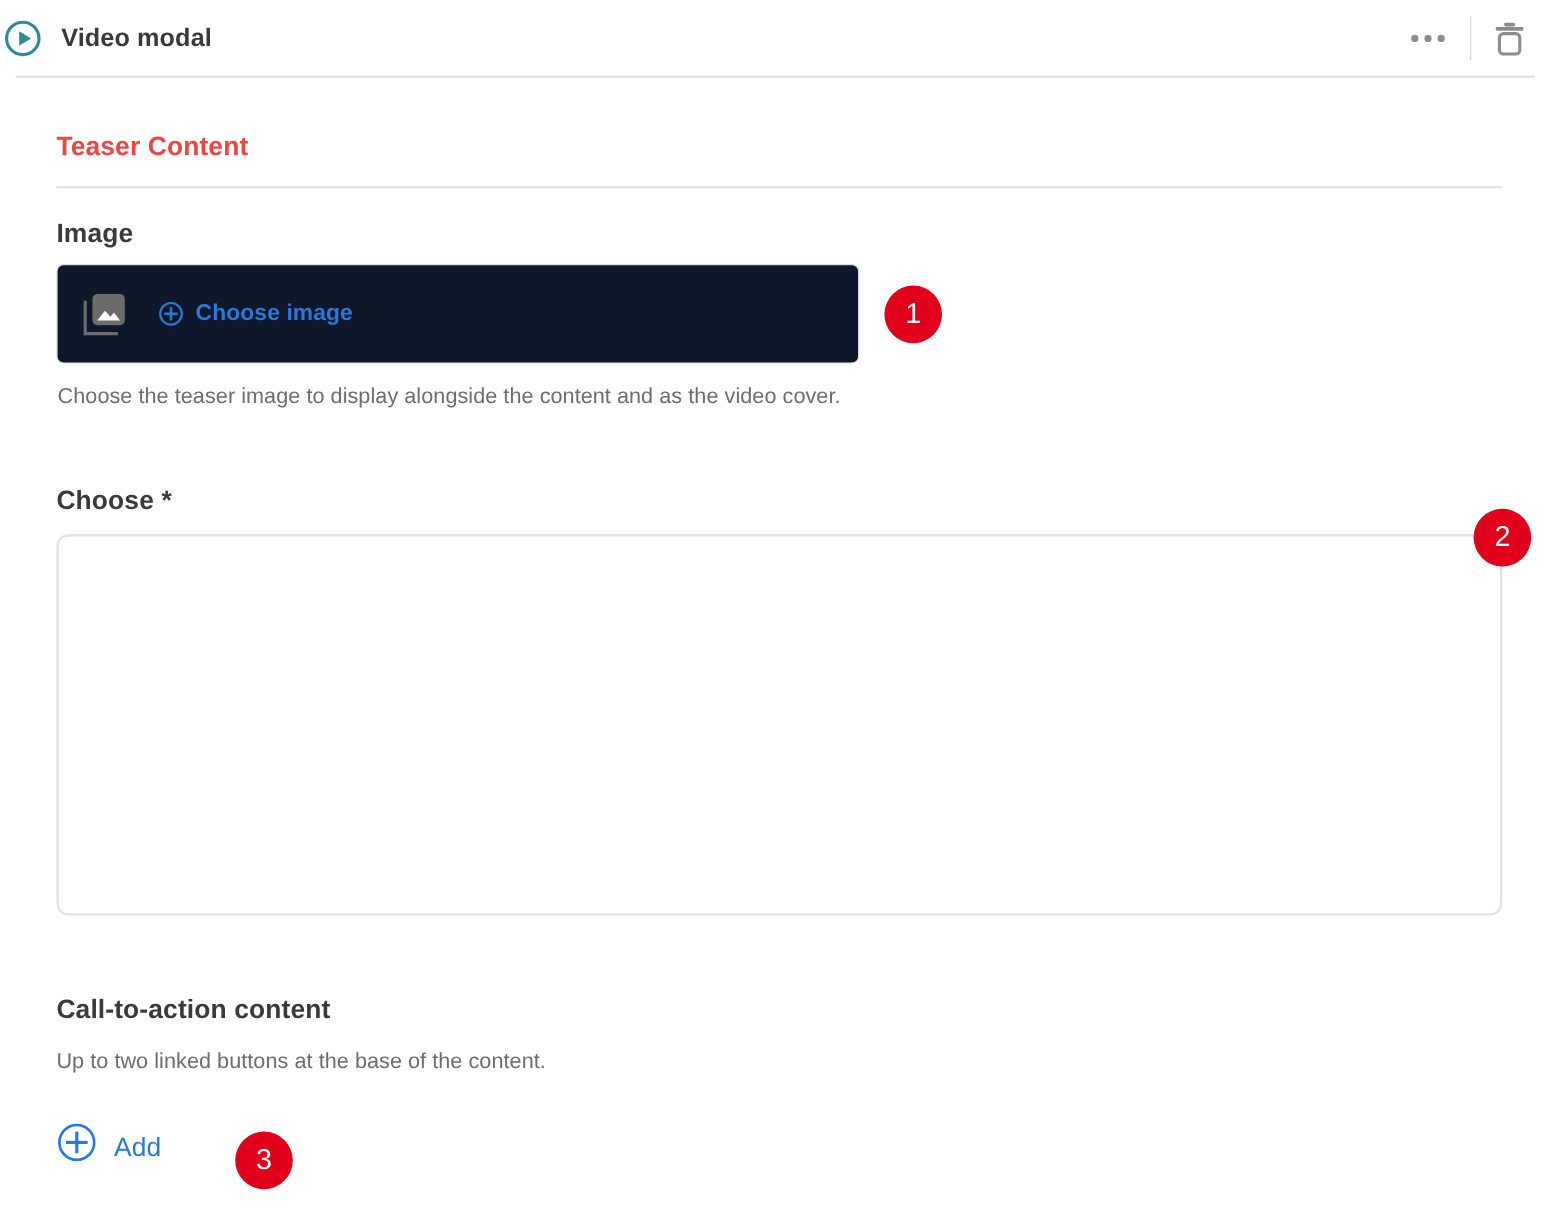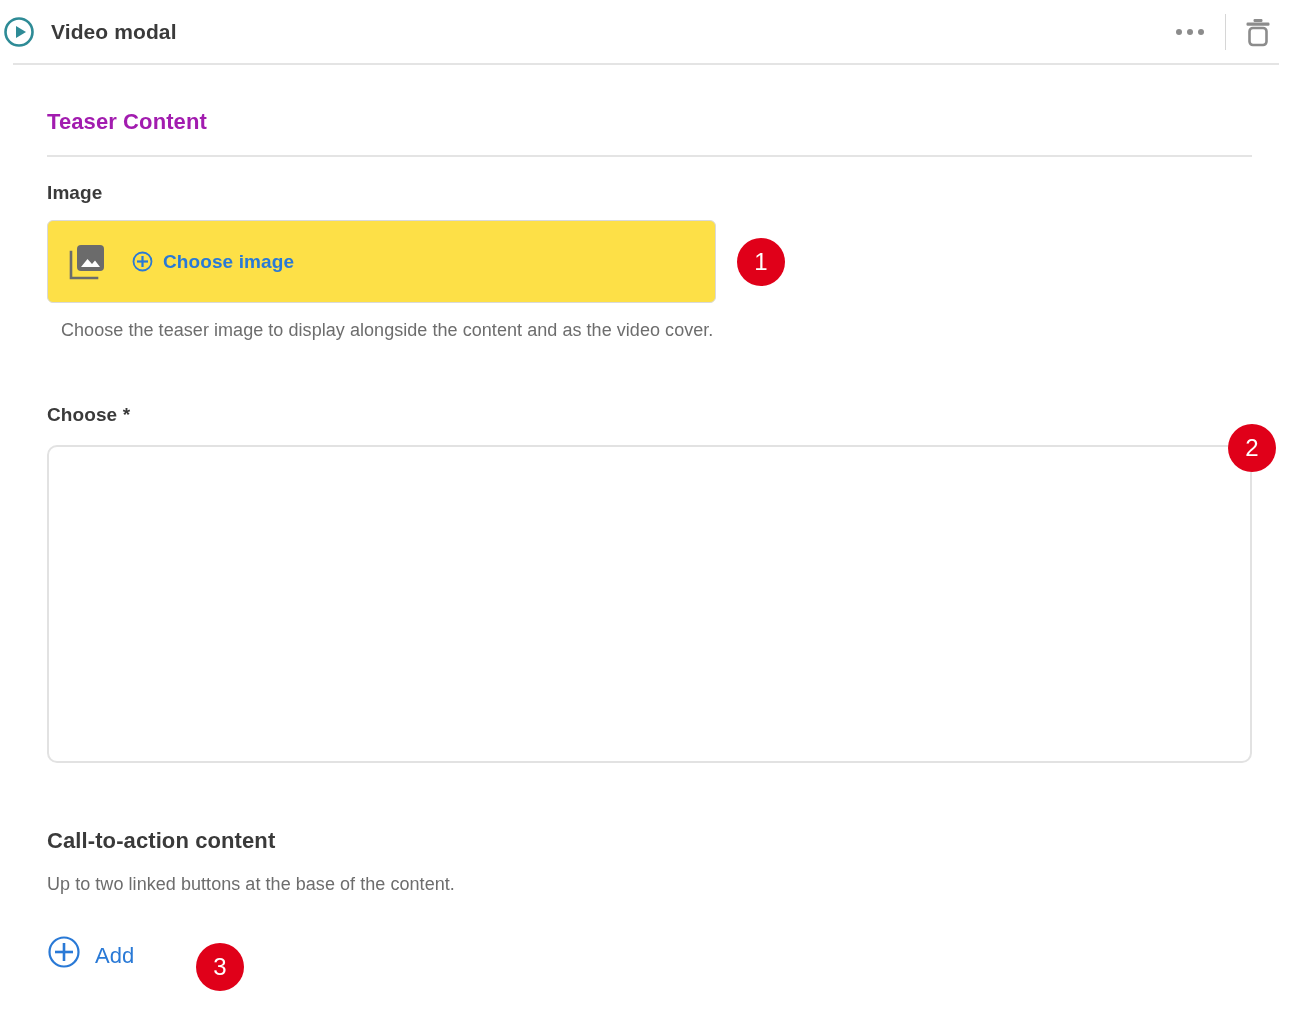--- a/index.html
+++ b/index.html
@@ -99,53 +99,53 @@
     top: 63px;
     width: 1294px;
   }
 
   .section-title {
     position: absolute;
     left: 47px;
     top: 46px;
     font-size: 22px;
     font-weight: bold;
-    color: #a21caf;
+    color: #ef4444;
     letter-spacing: 0.1px;
   }
   .section-rule {
     position: absolute;
     left: 47px;
     top: 92px;
     width: 1205px;
     height: 2px;
     background: #e4e4e4;
   }
 
   
   .field-label {
-    font-size: 19px;
+    font-size: 22px;
     font-weight: bold;
     color: #3a3a3a;
     letter-spacing: 0.1px;
   }
   .label-image {
     position: absolute;
     left: 47px;
     top: 119px;
   }
   .image-box {
     position: absolute;
     left: 47px;
     top: 157px;
     width: 669px;
     height: 83px;
     border: 1px solid #d9d9d9;
     border-radius: 6px;
-    background: #fde047;
+    background: #0f172a;
     box-sizing: border-box;
     display: flex;
     align-items: center;
     padding-left: 20px;
     gap: 0;
   }
   .img-thumb-icon {
     width: 40px;
     height: 38px;
     flex: 0 0 40px;
@@ -169,21 +169,21 @@
     display: block;
   }
 
   .helper-text {
     font-size: 18px;
     color: #6d6d6d;
     letter-spacing: 0.05px;
   }
   .helper-image {
     position: absolute;
-    left: 61px;
+    left: 48px;
     top: 257px;
   }
 
   
   .label-content {
     position: absolute;
     left: 47px;
     top: 341px;
   }
   .content-textarea {

